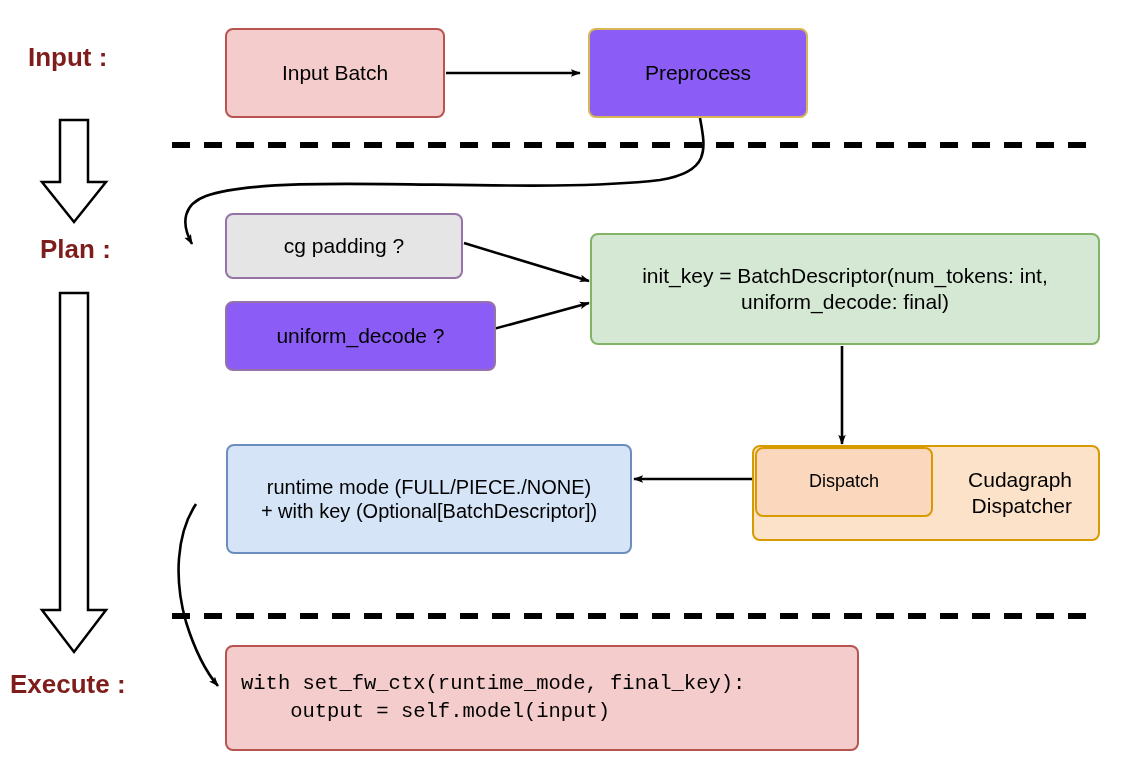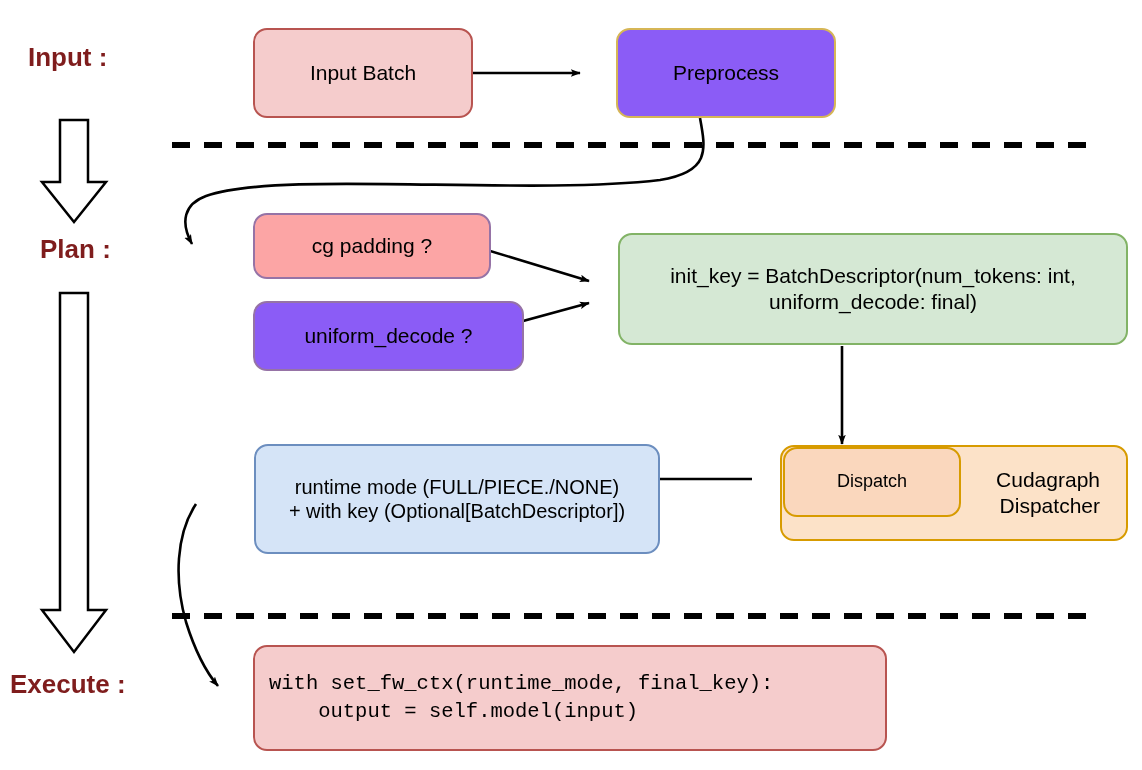--- a/index.html
+++ b/index.html
@@ -26,33 +26,32 @@
     position: absolute;
     font-family: "Liberation Sans", sans-serif;
     font-weight: bold;
     font-size: 26px;
     color: #7f1d1d;
     white-space: nowrap;
   }
   .node {
     position: absolute;
     box-sizing: border-box;
-    border-radius: 14px;
+    border-radius: 8px;
     border-style: solid;
     border-width: 2px;
     display: flex;
     align-items: center;
     justify-content: center;
     text-align: center;
     font-family: "Liberation Sans", sans-serif;
     font-size: 21px;
     color: #000000;
     line-height: 1.22;
     padding: 2px 16px;
-    margin-left: 28px;
   }
   .node-code {
     font-family: "Liberation Mono", monospace;
     font-size: 20.5px;
     text-align: left;
     justify-content: flex-start;
     white-space: pre;
     line-height: 1.38;
     padding-left: 14px;
   }
@@ -96,21 +95,21 @@
   <div class="stage-label" style="left:10px; top:669px;">Execute :</div>
 
   <div class="node" style="left:225px; top:28px; width:220px; height:90px; background:#f5cccc; border-color:#b85450;">
     <span class="node-label">Input Batch</span>
   </div>
 
   <div class="node" style="left:588px; top:28px; width:220px; height:90px; background:#8b5cf6; border-color:#d6b656;">
     <span class="node-label">Preprocess</span>
   </div>
 
-  <div class="node" style="left:225px; top:213px; width:238px; height:66px; background:#fca5a5; border-color:#9673a6;">
+  <div class="node" style="left:225px; top:213px; width:238px; height:66px; background:#e5e5e5; border-color:#9673a6;">
     <span class="node-label">cg padding ?</span>
   </div>
 
   <div class="node" style="left:225px; top:301px; width:271px; height:70px; background:#8b5cf6; border-color:#9673a6;">
     <span class="node-label">uniform_decode ?</span>
   </div>
 
   <div class="node" style="left:590px; top:233px; width:510px; height:112px; background:#d5e8d4; border-color:#82b366; flex-direction:column;">
     <span class="node-label">init_key = BatchDescriptor(num_tokens: int,</span>
     <span class="node-label">uniform_decode: final)</span>

